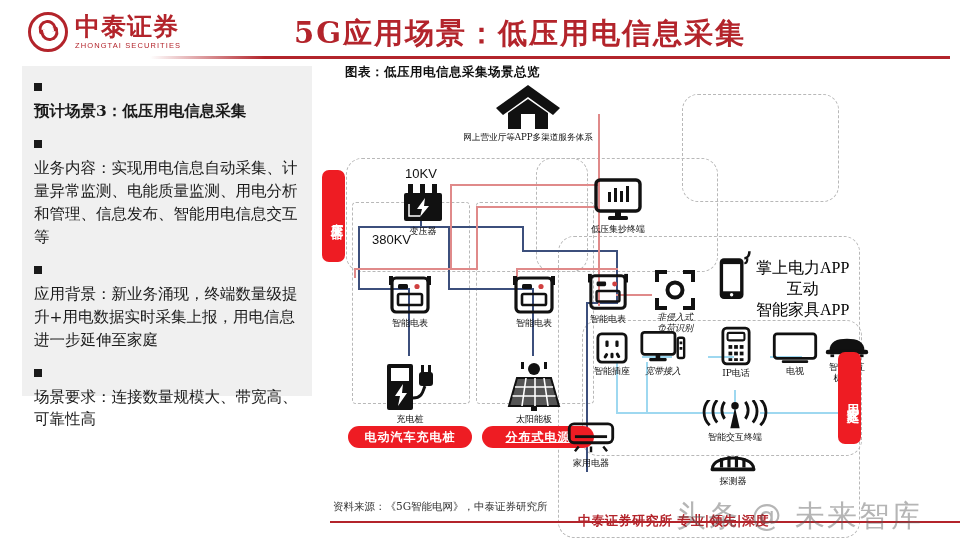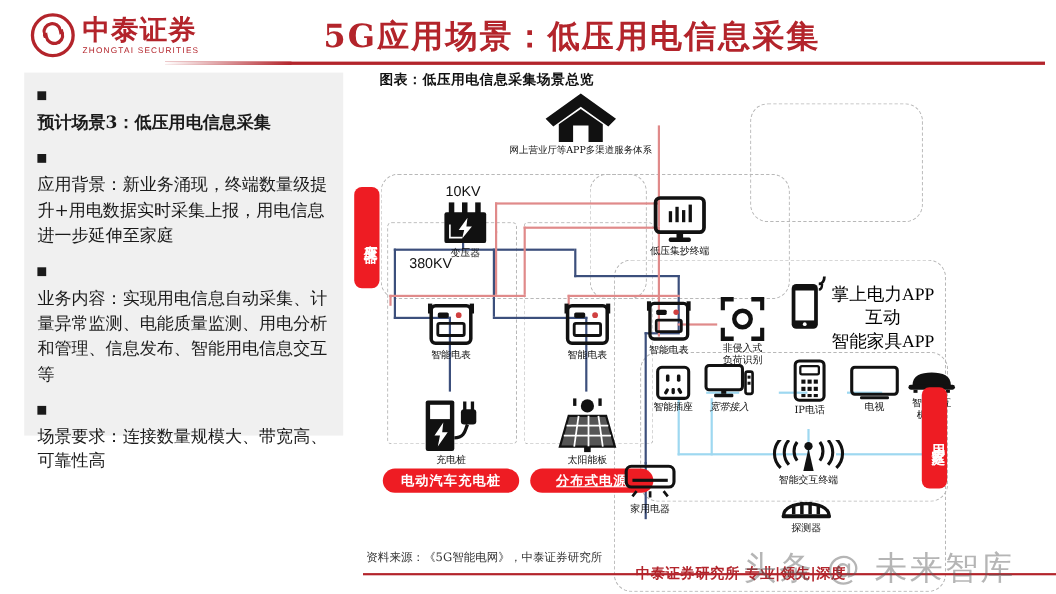--- a/index.html
+++ b/index.html
@@ -85,25 +85,25 @@
   <div id="title-rule-fade"></div>
 </div>
 
 <div id="left-panel">
   <div class="bullet-row">
     <div class="bullet-sq"></div>
     <div class="bullet-text strong">预计场景3：低压用电信息采集</div>
   </div>
   <div class="bullet-row">
     <div class="bullet-sq"></div>
-    <div class="bullet-text">应用背景：新业务涌现，终端数量级提升+用电数据实时采集上报，用电信息进一步延伸至家庭</div>
+    <div class="bullet-text">业务内容：实现用电信息自动采集、计量异常监测、电能质量监测、用电分析和管理、信息发布、智能用电信息交互等</div>
   </div>
   <div class="bullet-row">
     <div class="bullet-sq"></div>
-    <div class="bullet-text">业务内容：实现用电信息自动采集、计量异常监测、电能质量监测、用电分析和管理、信息发布、智能用电信息交互等</div>
+    <div class="bullet-text">应用背景：新业务涌现，终端数量级提升+用电数据实时采集上报，用电信息进一步延伸至家庭</div>
   </div>
   <div class="bullet-row">
     <div class="bullet-sq"></div>
     <div class="bullet-text">场景要求：连接数量规模大、带宽高、可靠性高</div>
   </div>
 </div>
 
 <div id="fig-caption">图表：低压用电信息采集场景总览</div>
 
 <div id="fig-area">
@@ -253,21 +253,21 @@
       <rect x="38" y="2" width="4" height="9" fill="#111"></rect>
     </svg>
     <div class="cap">智能电表</div>
   </div>
 
   <div class="node" style="left:314px;top:186px;width:62px;">
     <svg class="glyph" width="40" height="40" viewBox="0 0 40 40">
       <path d="M2 12 L2 2 L12 2 M28 2 L38 2 L38 12 M38 28 L38 38 L28 38 M12 38 L2 38 L2 28" stroke="#111" stroke-width="4" fill="none"></path>
       <circle cx="20" cy="20" r="7.5" fill="none" stroke="#111" stroke-width="4"></circle>
     </svg>
-    <div class="cap" style="white-space:pre;">非侵入式
+    <div class="cap" style="white-space:pre;font-style:italic;">非侵入式
 负荷识别</div>
   </div>
 
   <div style="position:absolute;left:388px;top:166px;display:flex;align-items:flex-start;gap:4px;">
     <svg width="34" height="52" viewBox="0 0 40 58">
       <rect x="2" y="8" width="28" height="48" rx="5" fill="#111"></rect>
       <rect x="6" y="15" width="20" height="32" fill="#fff"></rect>
       <circle cx="16" cy="51" r="2" fill="#fff"></circle>
       <path d="M31 8 C35 8 37 4 37 0" stroke="#111" stroke-width="3" fill="none"></path>
       <path d="M31 14 C33.5 14 34.5 11 34.5 8" stroke="#111" stroke-width="2.6" fill="none"></path>

